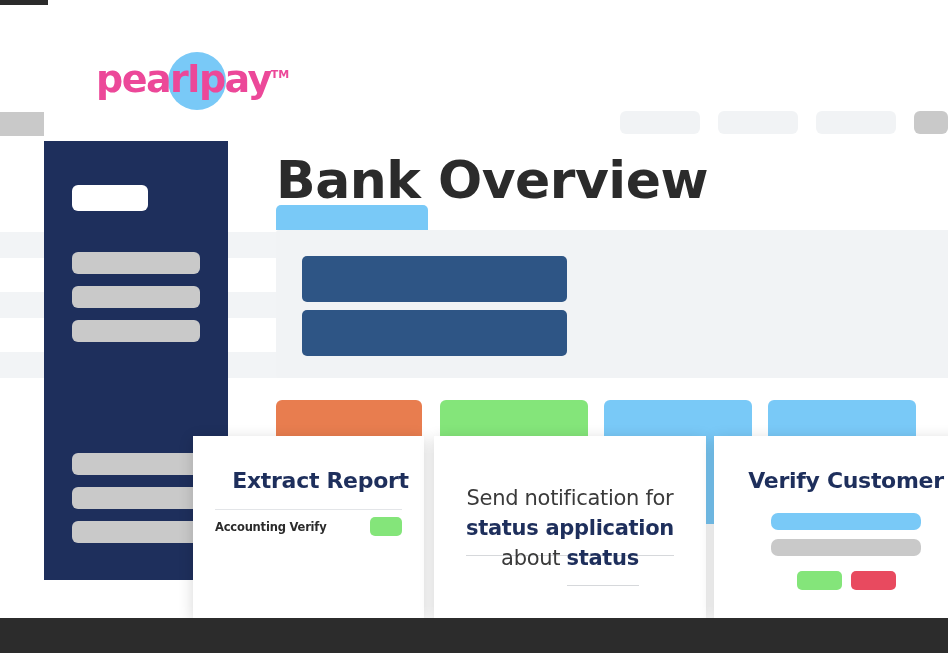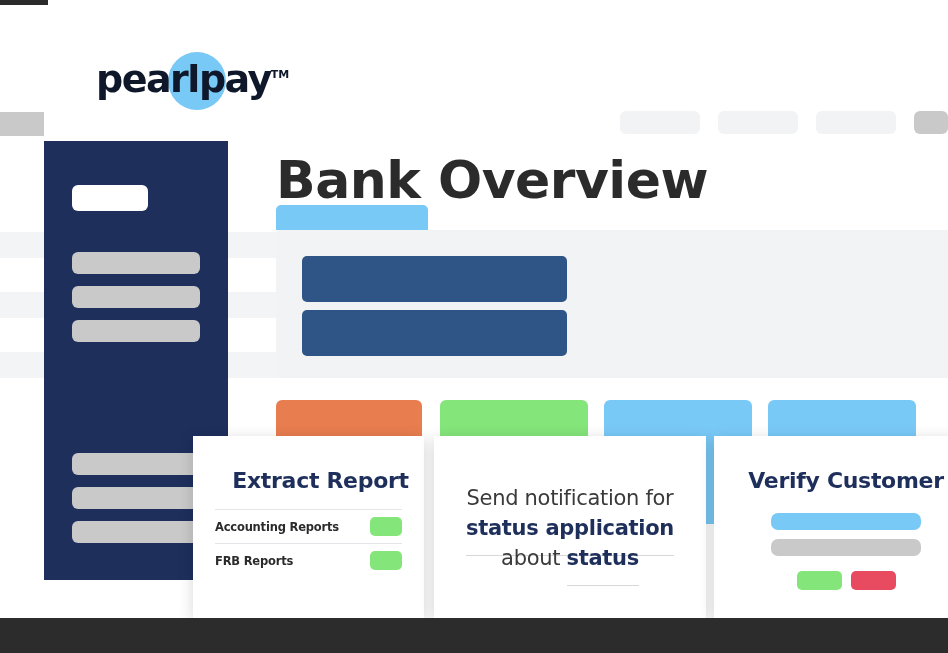--- a/index.html
+++ b/index.html
@@ -60,21 +60,21 @@
     border-radius: 50%;
     background: #79c9f7;
   }
   .logo-text {
     position: relative;
     z-index: 2;
     font-family: "DejaVu Sans", sans-serif;
     font-size: 38px;
     font-weight: bold;
     letter-spacing: -1.5px;
-    color: #0f172a;
+    color: #ec4899;
     line-height: 1;
   }
   .logo-tm {
     font-size: 11px;
     vertical-align: super;
     font-weight: bold;
     letter-spacing: 0;
   }
   .logo-cbs {
     position: relative;
@@ -295,25 +295,21 @@
       <div class="cat-card" style="left: 440px; width: 148px; background: rgb(132, 229, 122);"></div>
       <div class="cat-card" style="left: 604px; width: 148px; background: rgb(121, 201, 247);"></div>
       <div class="cat-card" style="left: 768px; width: 148px; background: rgb(121, 201, 247);"></div>
     </div>
   <div class="cat-tail"></div>
 
   <div class="float-card" id="card-extract">
     <div class="card-title">Extract Report</div>
     <div class="report-list" id="report-list">
         <div class="report-row">
-          <span class="report-label">Accounting Reports</span>
-          <div class="pill-green"></div>
-        </div>
-        <div class="report-row">
-          <span class="report-label">FRB Reports</span>
+          <span class="report-label">Accounting Verify</span>
           <div class="pill-green"></div>
         </div>
       </div>
   </div>
 
   <div class="float-card" id="card-notify">
     <div class="notify-text">
       <span>Send notification for</span><br>
       <b>status application</b><br>
       <span>about </span><b>status</b>

